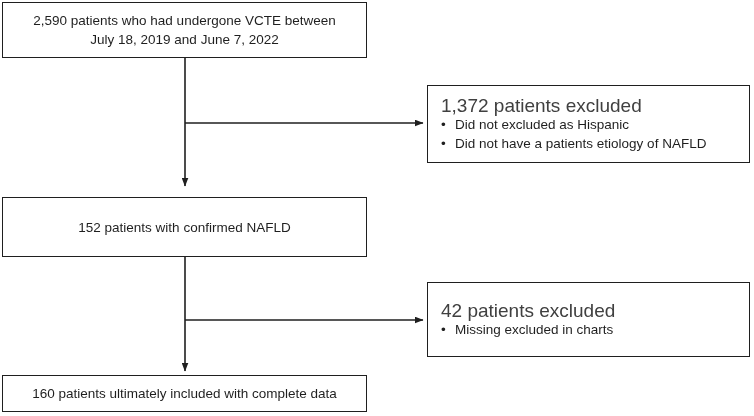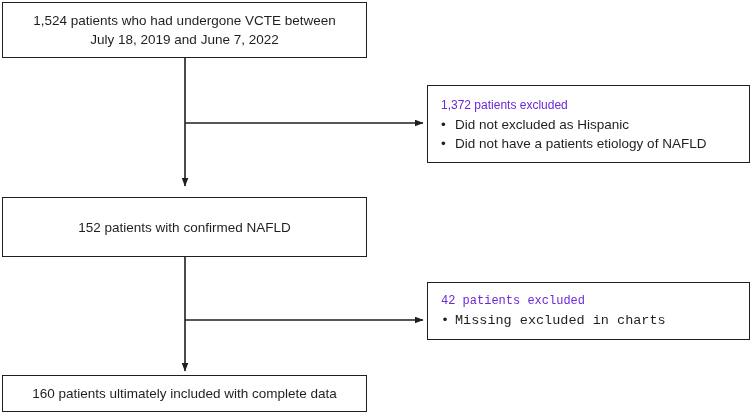--- a/index.html
+++ b/index.html
@@ -31,23 +31,23 @@
     align-items: center;
     text-align: center;
   }
   .node-line {
     font-size: 13.5px;
     line-height: 19px;
     color: #1f1f1f;
     white-space: nowrap;
   }
   .excl-head {
-    font-size: 12px;
+    font-size: 19px;
     line-height: 19px;
-    color: #6d28d9;
+    color: #404040;
     padding-left: 13px;
     white-space: nowrap;
   }
   .bullet-row {
     display: flex;
     align-items: flex-start;
     padding-left: 13px;
     font-size: 13.5px;
     line-height: 19px;
     color: #1f1f1f;
@@ -87,41 +87,41 @@
     <line x1="185" y1="58" x2="185" y2="186" stroke="#1f1f1f" stroke-width="1.6" marker-end="url(#arrowhead)"></line>
 
     <line x1="185" y1="123" x2="423" y2="123" stroke="#1f1f1f" stroke-width="1.6" marker-end="url(#arrowhead)"></line>
 
     <line x1="185" y1="250" x2="185" y2="371" stroke="#1f1f1f" stroke-width="1.6" marker-end="url(#arrowhead)"></line>
 
     <line x1="185" y1="320" x2="423" y2="320" stroke="#1f1f1f" stroke-width="1.6" marker-end="url(#arrowhead)"></line>
   </svg>
 
   <div class="node centered" style="left:2px; top:2px; width:365px; height:56px;">
-    <div class="node-line">1,524 patients who had undergone VCTE between</div>
+    <div class="node-line">2,590 patients who had undergone VCTE between</div>
     <div class="node-line">July 18, 2019 and June 7, 2022</div>
   </div>
 
   <div class="node" style="left:427px; top:85px; width:323px; height:78px;">
     <div class="excl-head">1,372 patients excluded</div>
     <div class="bullet-row">
       <span class="bullet-dot">•</span>
       <span class="bullet-text">Did not excluded as Hispanic</span>
     </div>
     <div class="bullet-row">
       <span class="bullet-dot">•</span>
       <span class="bullet-text">Did not have a patients etiology of NAFLD</span>
     </div>
   </div>
 
   <div class="node centered" style="left:2px; top:197px; width:365px; height:60px;">
     <div class="node-line">152 patients with confirmed NAFLD</div>
   </div>
 
-  <div class="node" style="left:427px; top:282px; width:323px; height:58px;font-family:Liberation Mono, monospace;">
+  <div class="node" style="left:427px; top:282px; width:323px; height:75px;">
     <div class="excl-head">42 patients excluded</div>
     <div class="bullet-row">
       <span class="bullet-dot">•</span>
       <span class="bullet-text">Missing excluded in charts</span>
     </div>
   </div>
 
   <div class="node centered" style="left:2px; top:375px; width:365px; height:37px;">
     <div class="node-line">160 patients ultimately included with complete data</div>
   </div>

